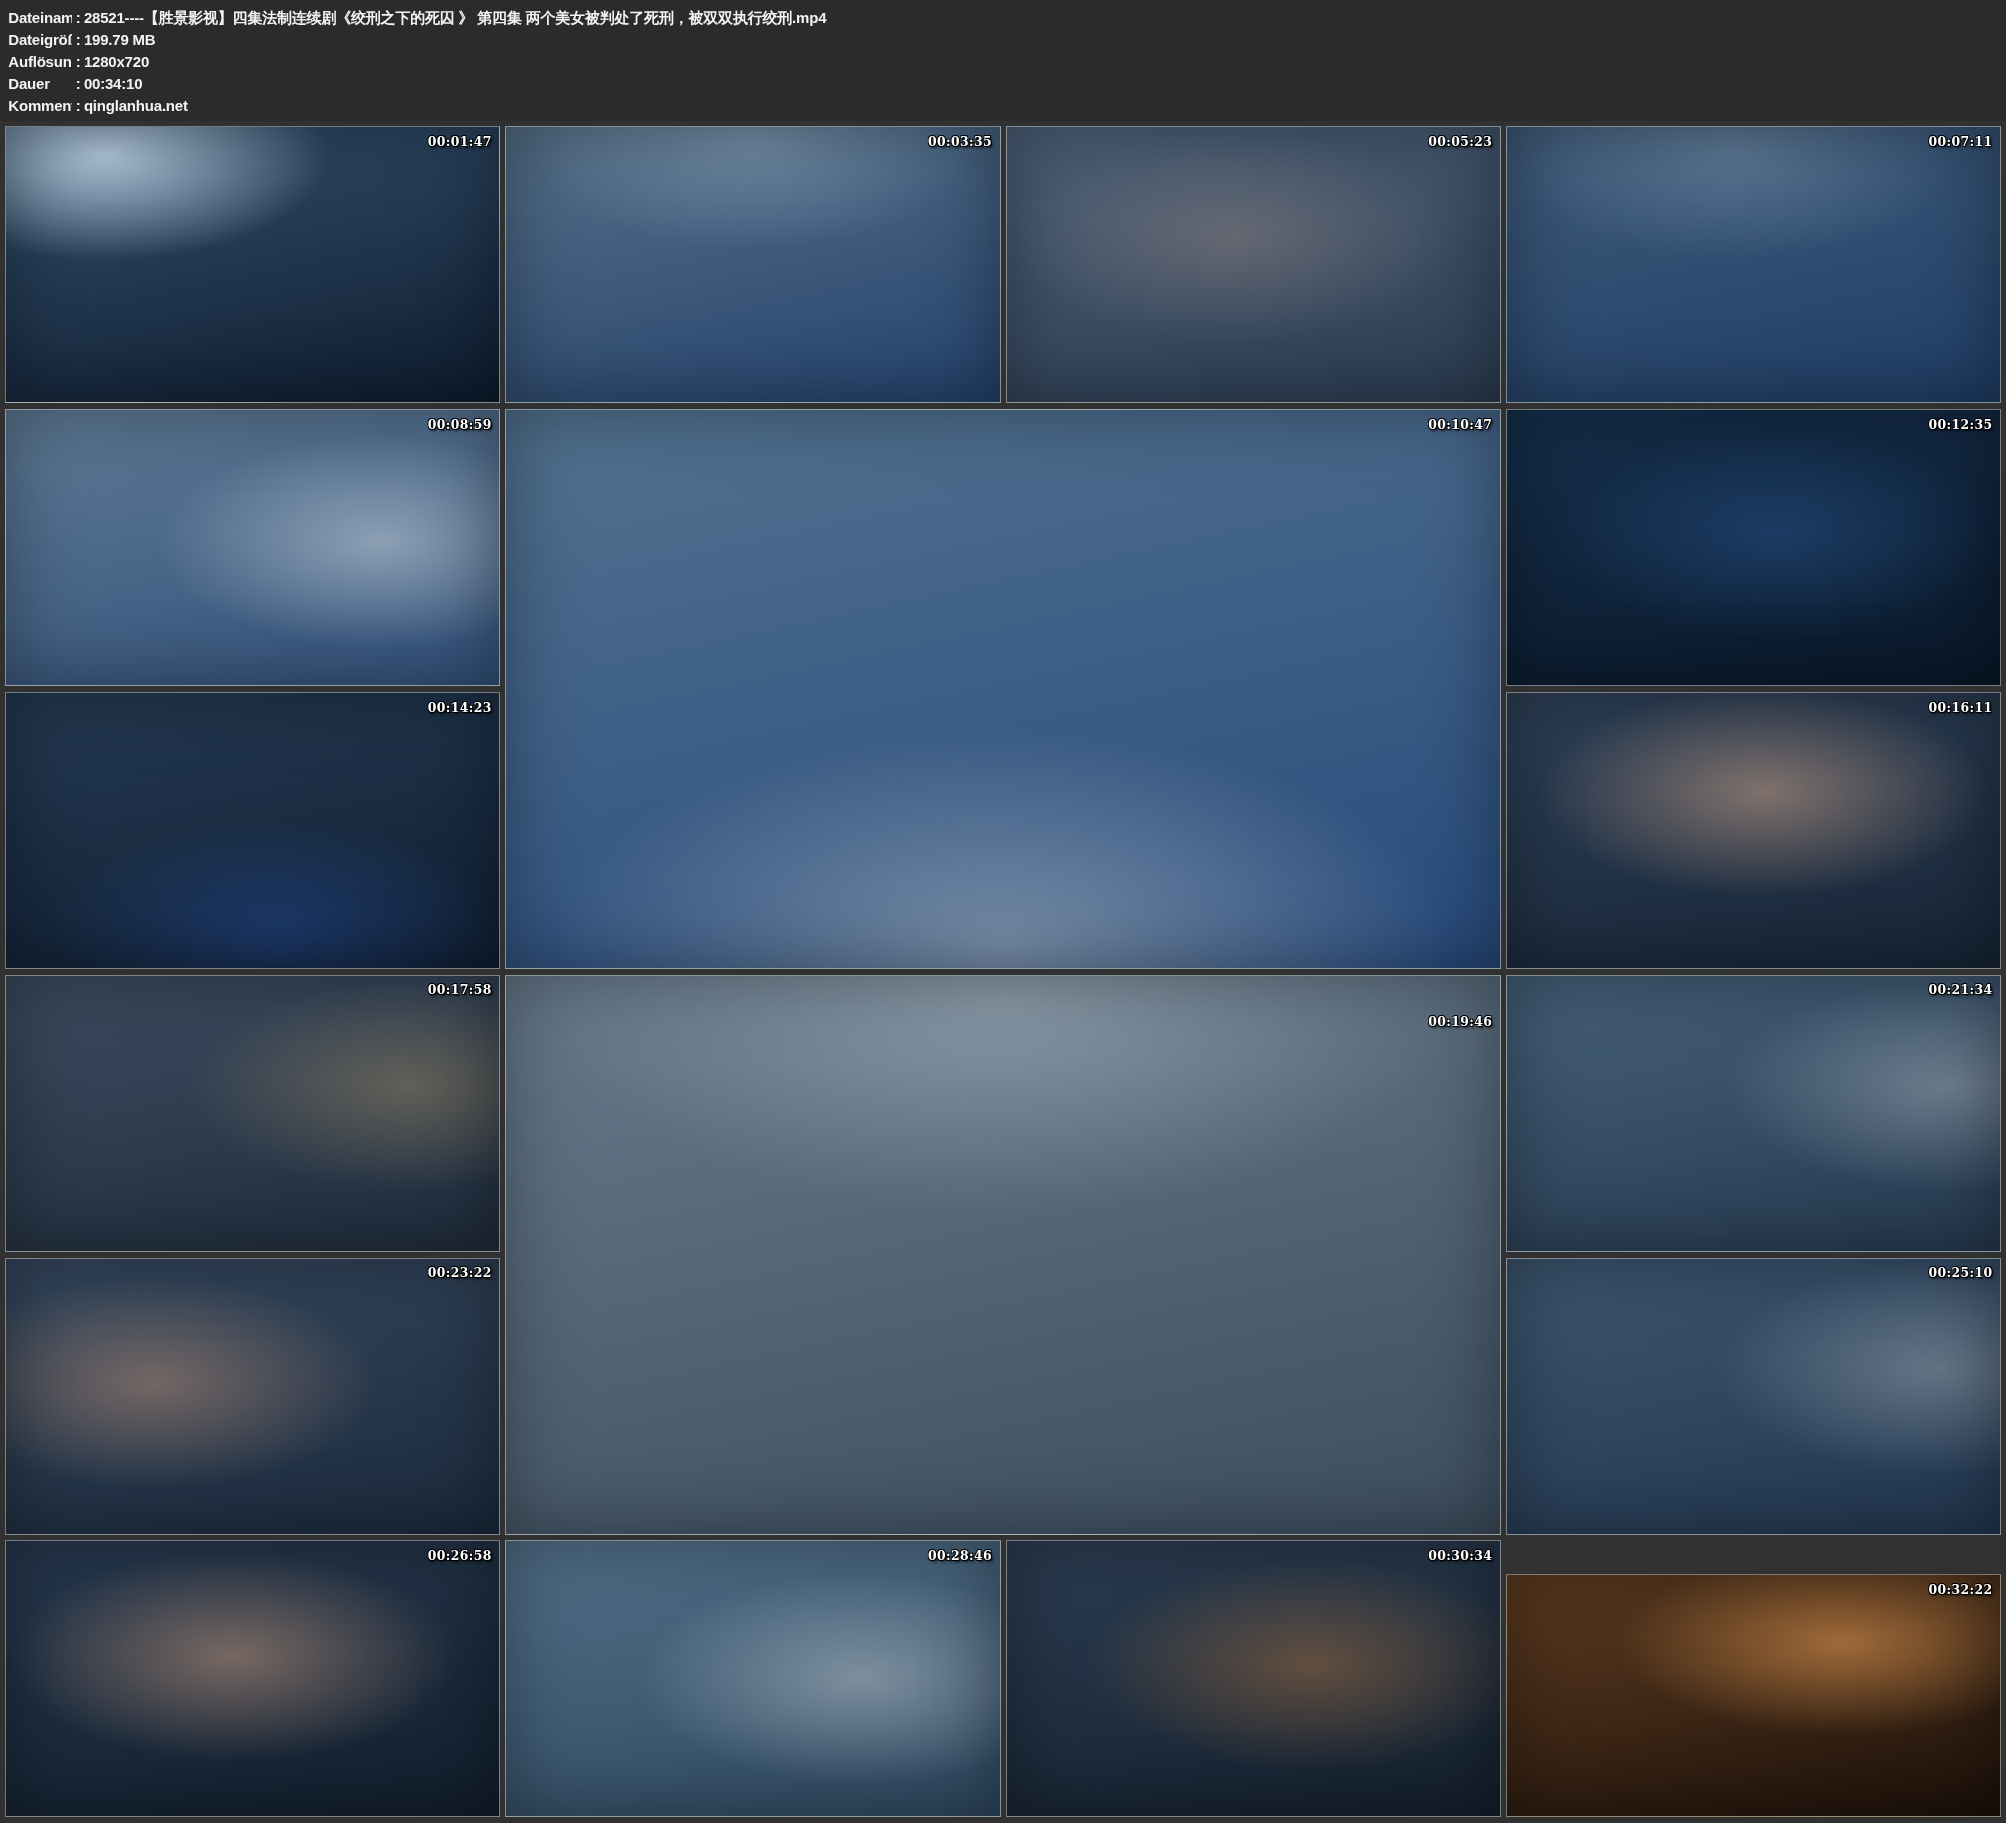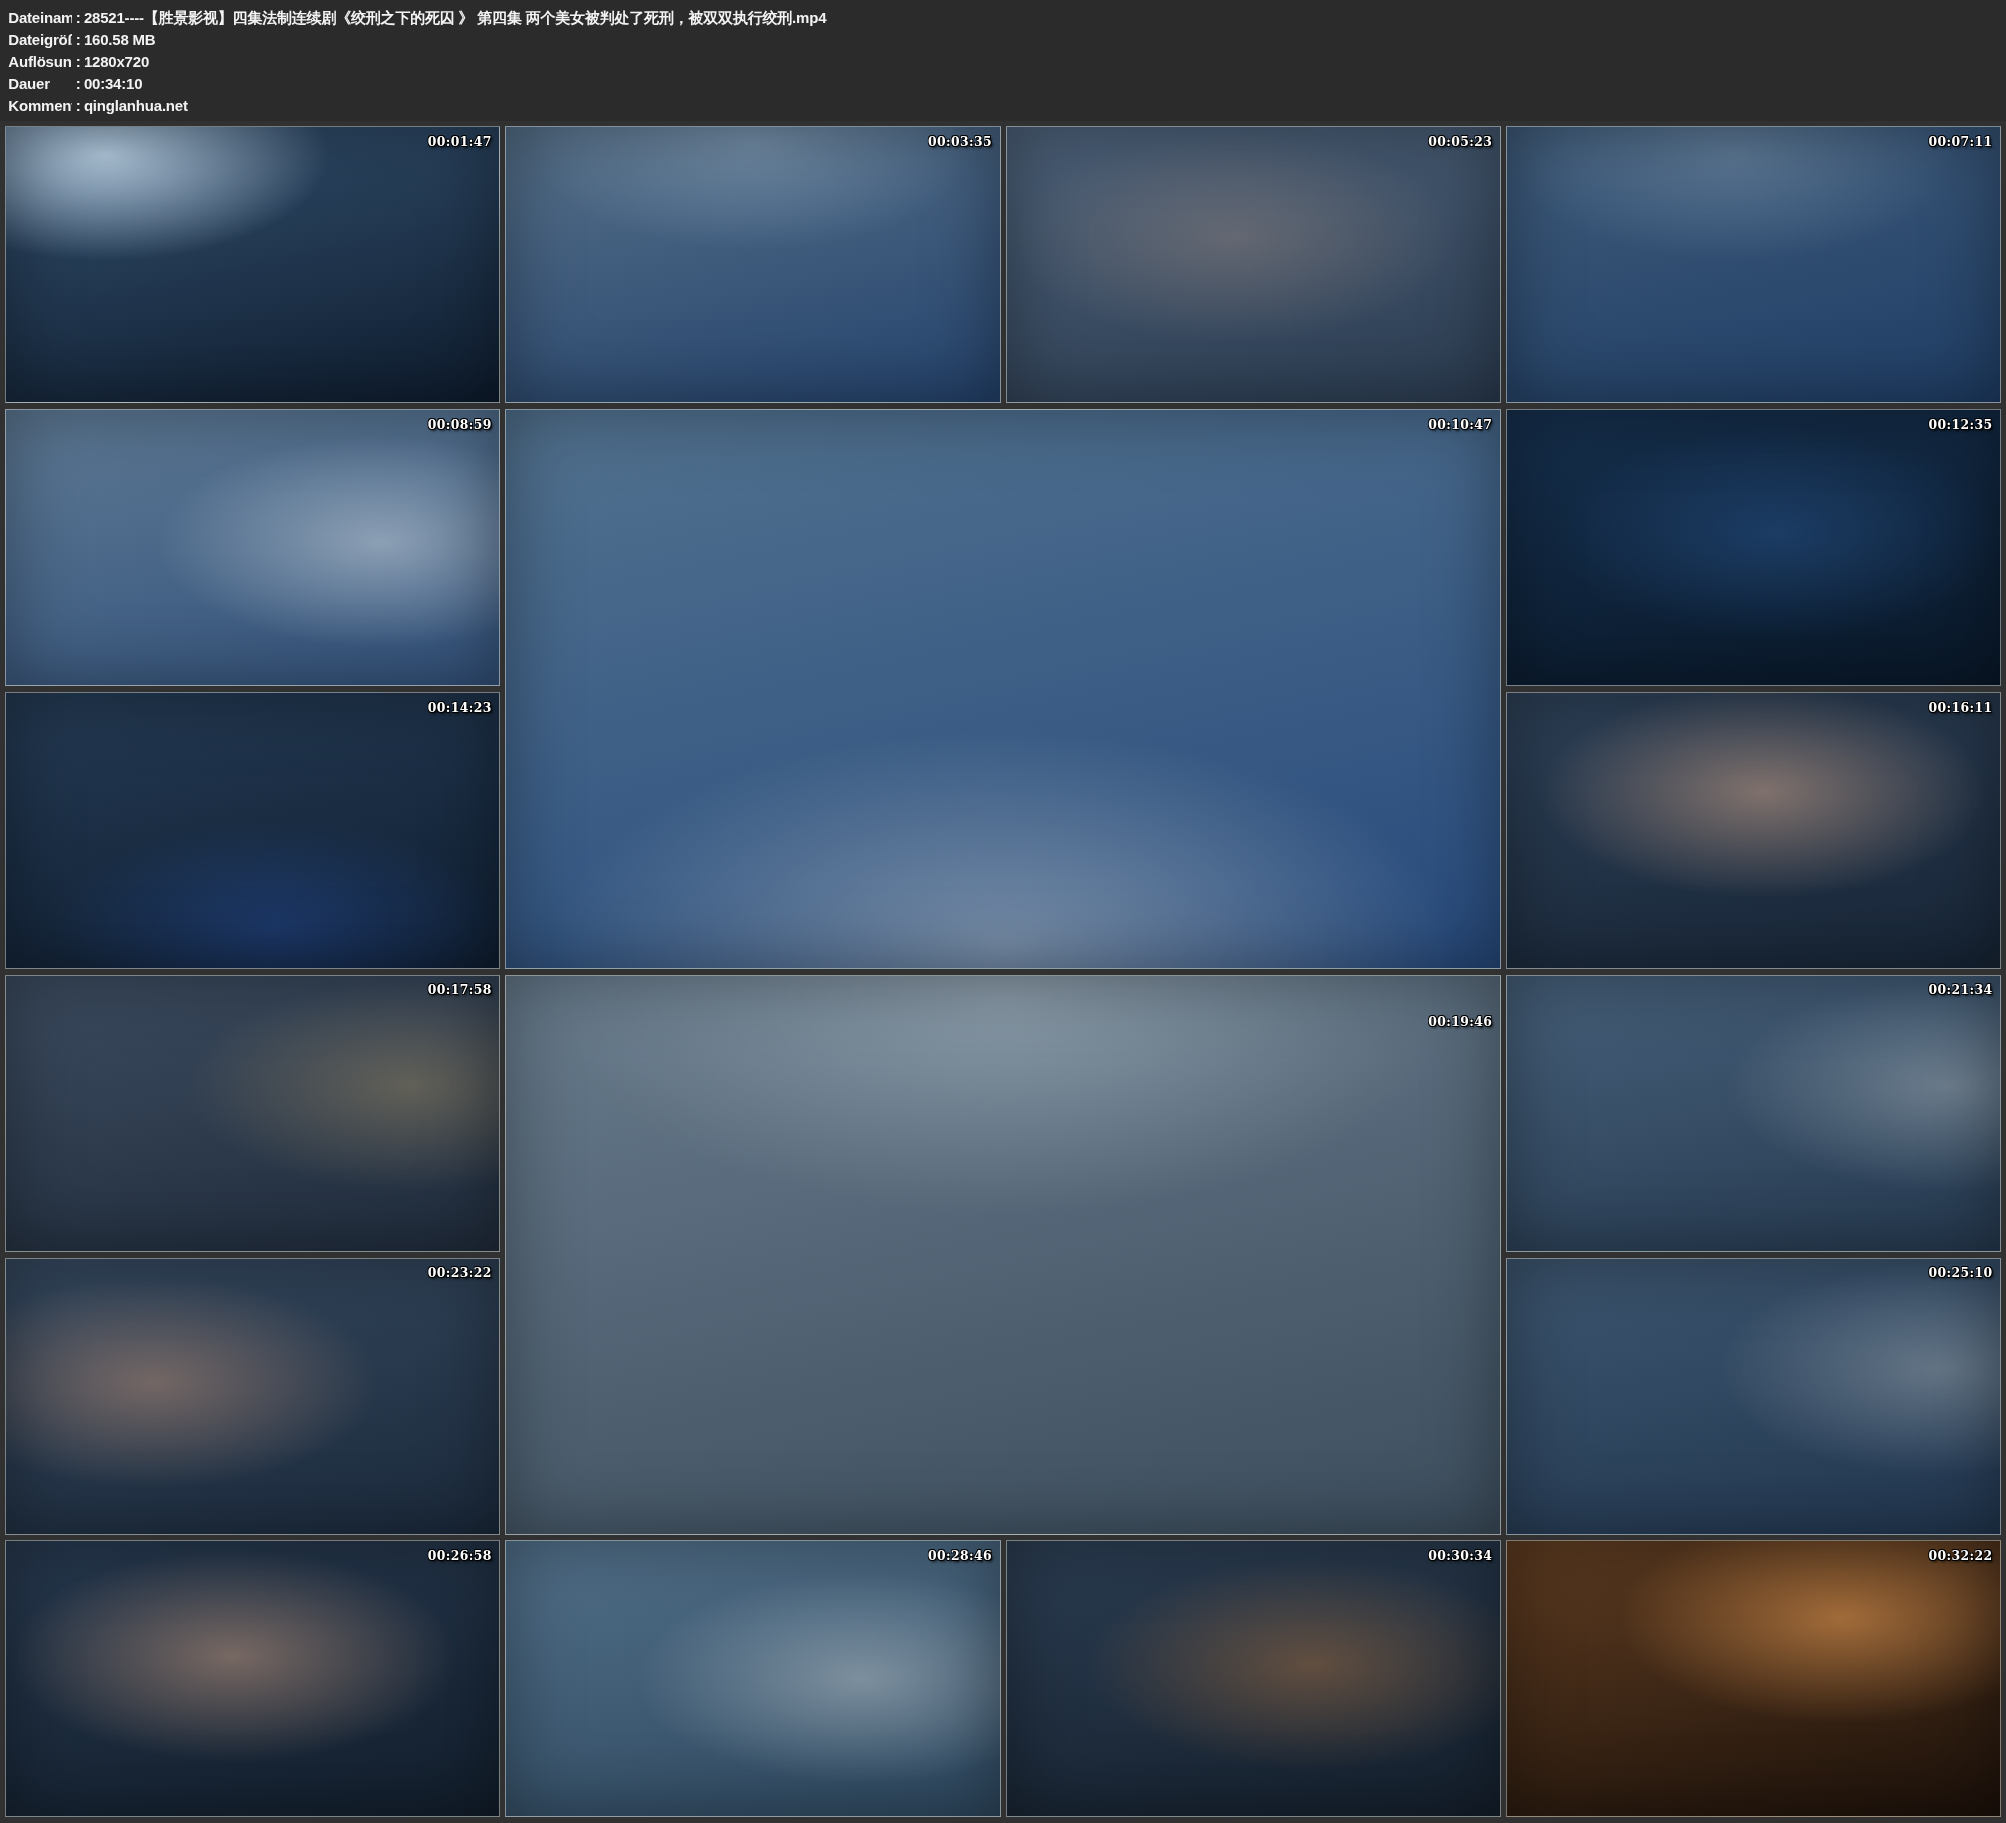--- a/index.html
+++ b/index.html
@@ -64,21 +64,21 @@
 
   <div class="header" style="background: rgb(43, 43, 43);">
     <div class="meta-row">
       <span class="meta-label">Dateiname</span>
       <span class="meta-sep">:</span>
       <span class="meta-value">28521----【胜景影视】四集法制连续剧《绞刑之下的死囚 》 第四集 两个美女被判处了死刑，被双双执行绞刑.mp4</span>
     </div>
     <div class="meta-row">
       <span class="meta-label">Dateigröße</span>
       <span class="meta-sep">:</span>
-      <span class="meta-value">160.58 MB</span>
+      <span class="meta-value">199.79 MB</span>
     </div>
     <div class="meta-row">
       <span class="meta-label">Auflösung</span>
       <span class="meta-sep">:</span>
       <span class="meta-value">1280x720</span>
     </div>
     <div class="meta-row">
       <span class="meta-label">Dauer</span>
       <span class="meta-sep">:</span>
       <span class="meta-value">00:34:10</span>
@@ -135,19 +135,19 @@
   </div>
       <div class="thumb" style="background: radial-gradient(65% 55% at 46% 42%, rgba(208, 162, 132, 0.5), rgba(0, 0, 0, 0) 70%), linear-gradient(168deg, rgb(39, 57, 79), rgb(18, 30, 44));">
     <span class="ts" style="color: rgb(255, 255, 255);">00:26:58</span>
   </div>
       <div class="thumb" style="background: radial-gradient(65% 55% at 72% 50%, rgba(218, 224, 224, 0.4), rgba(0, 0, 0, 0) 70%), linear-gradient(168deg, rgb(82, 112, 138), rgb(46, 72, 95));">
     <span class="ts" style="color: rgb(255, 255, 255); padding-left: 8px;">00:28:46</span>
   </div>
       <div class="thumb" style="background: radial-gradient(65% 55% at 62% 45%, rgba(195, 125, 62, 0.4), rgba(0, 0, 0, 0) 70%), linear-gradient(168deg, rgb(44, 62, 83), rgb(20, 31, 44));">
     <span class="ts" style="color: rgb(255, 255, 255);">00:30:34</span>
   </div>
-      <div class="thumb" style="background: radial-gradient(65% 55% at 68% 28%, rgba(255, 172, 92, 0.5), rgba(0, 0, 0, 0) 70%), linear-gradient(168deg, rgb(94, 60, 33), rgb(28, 17, 10));">
+      <div class="thumb" style="background: radial-gradient(65% 55% at 68% 28%, rgba(255, 172, 92, 0.5), rgba(0, 0, 0, 0) 70%), linear-gradient(168deg, rgb(94, 60, 33), rgb(28, 17, 10)); margin-top: 34px;">
     <span class="ts" style="color: rgb(255, 255, 255);">00:32:22</span>
   </div>
     </div>
 
 </div>
 
 
 </body></html>

